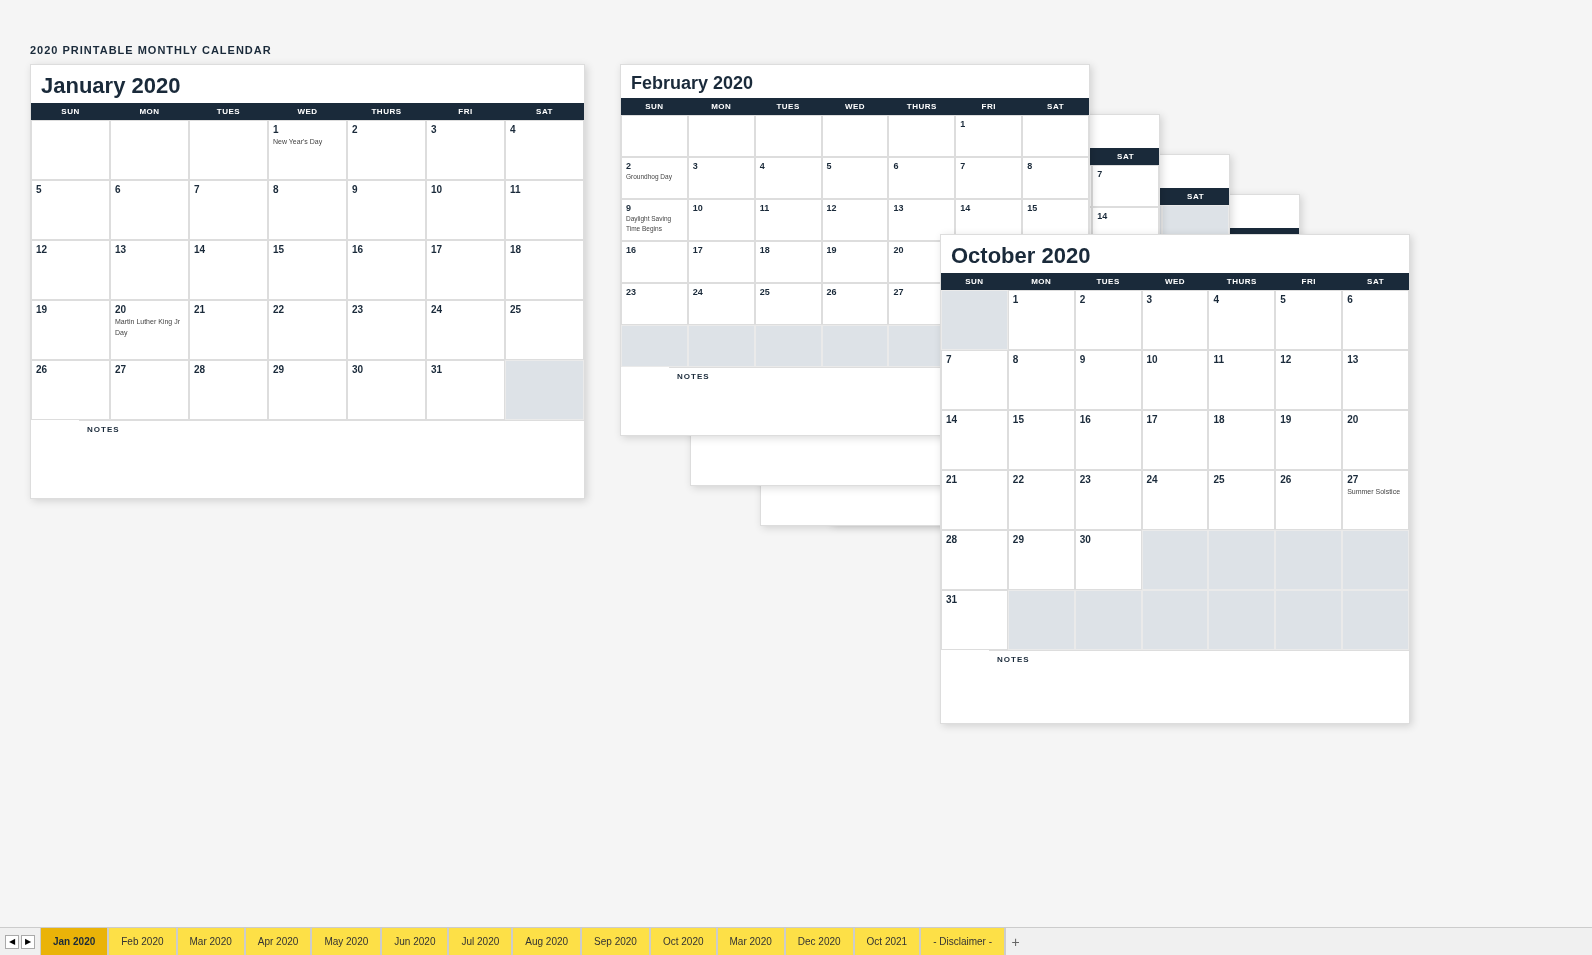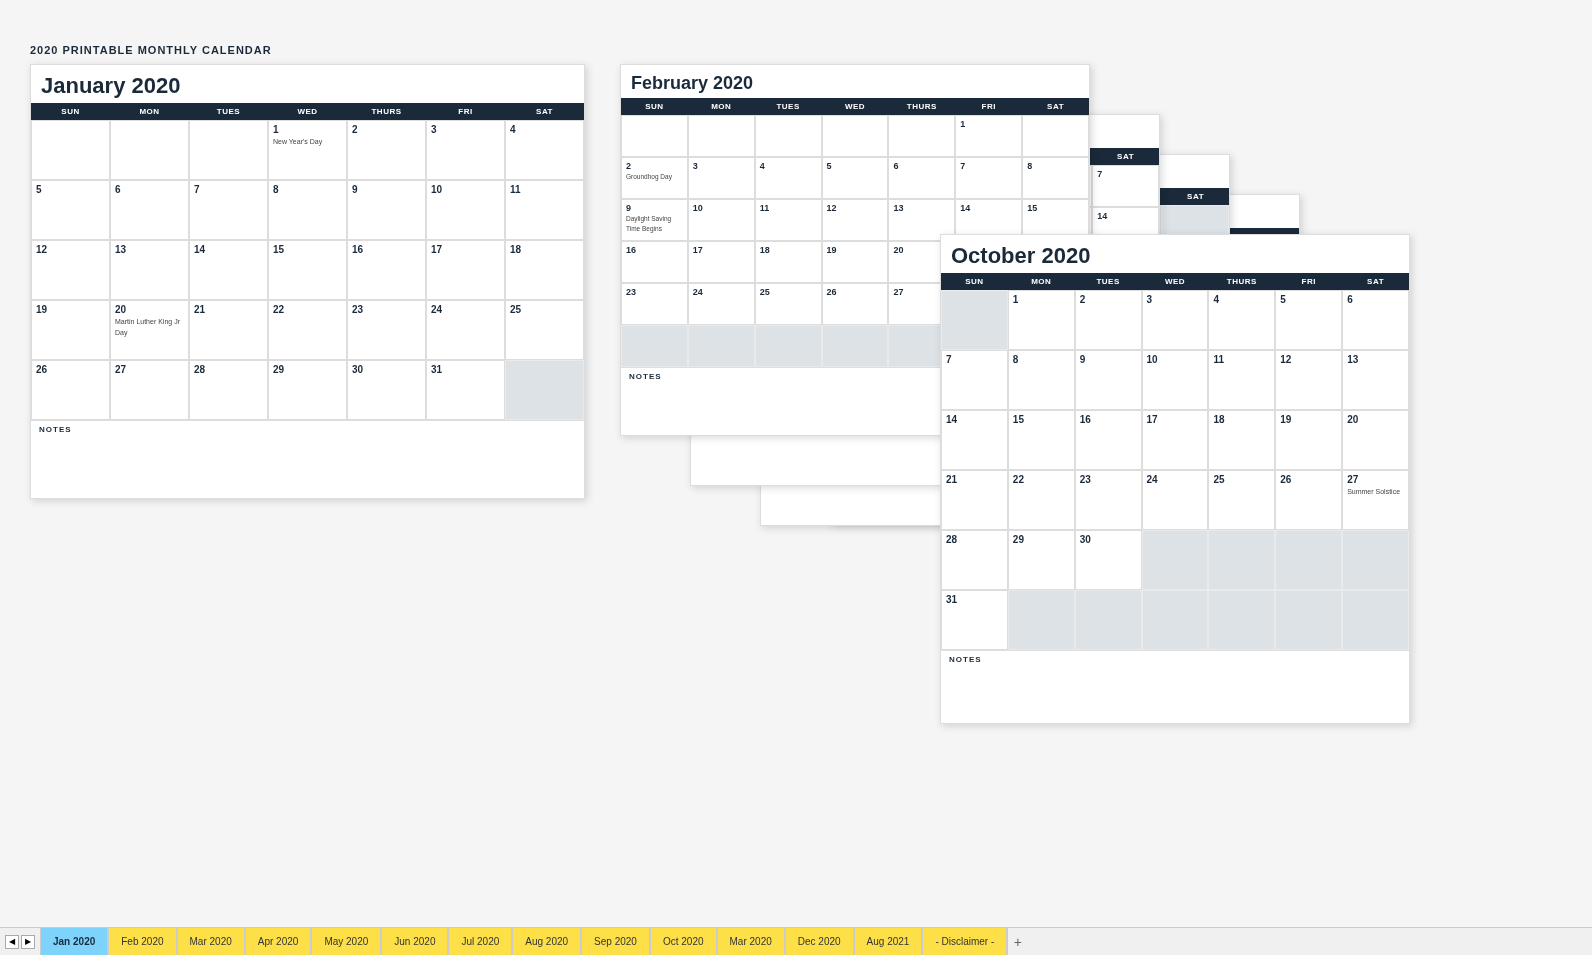--- a/index.html
+++ b/index.html
@@ -112,20 +112,21 @@
     }
 
     .notes-section {
       padding: 4px 8px;
       font-size: 8px;
       font-weight: 700;
       letter-spacing: 1px;
       color: #1a2a3a;
       border-top: 1px solid #ddd;
       background: white;
+      margin-left: 48px;
     }
 
     .notes-area {
       min-height: 50px;
       background: white;
     }
 
     
     .tab-bar {
       height: 28px;
@@ -162,21 +163,21 @@
       border-right: 1px solid #ccc;
       border-left: 1px solid #ccc;
       cursor: pointer;
       font-size: 10px;
       color: #333;
       background: #fde047;
       white-space: nowrap;
     }
 
     .tab-item.active {
-      background: #7dd3fc;
+      background: #eab308;
       color: #1a2a3a;
       font-weight: 600;
       border-bottom: none;
     }
 
     .tab-add {
       width: 20px;
       display: flex;
       align-items: center;
       justify-content: center;
@@ -894,16 +895,16 @@
   <div class="tab-item">Mar 2020</div>
   <div class="tab-item">Apr 2020</div>
   <div class="tab-item">May 2020</div>
   <div class="tab-item">Jun 2020</div>
   <div class="tab-item">Jul 2020</div>
   <div class="tab-item">Aug 2020</div>
   <div class="tab-item">Sep 2020</div>
   <div class="tab-item">Oct 2020</div>
   <div class="tab-item">Mar 2020</div>
   <div class="tab-item">Dec 2020</div>
-  <div class="tab-item">Aug 2021</div>
+  <div class="tab-item">Oct 2021</div>
   <div class="tab-item">- Disclaimer -</div>
   <div class="tab-add">+</div>
 </div>
 
 </body></html>

